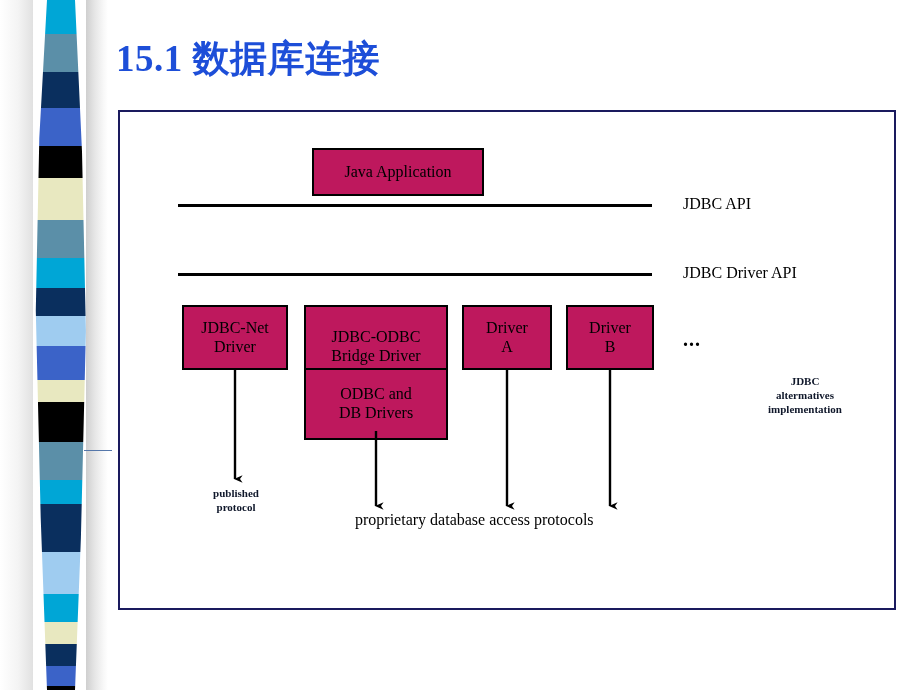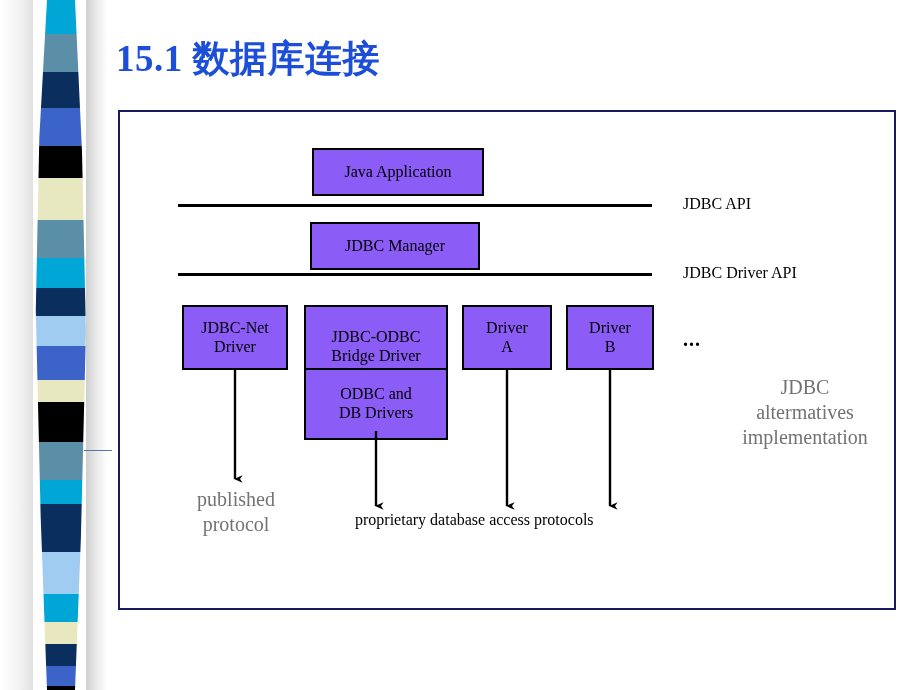--- a/index.html
+++ b/index.html
@@ -87,21 +87,21 @@
     width: 778px; height: 500px;
     background: #ffffff;
     border: 2px solid #1a1a5e;
     box-sizing: border-box;
   }
 
   
   .dbox {
     position: absolute;
     border: 2px solid #000000;
-    background: #8b5cf6;
+    background: #be185d;
     box-sizing: border-box;
     display: flex;
     flex-direction: column;
     align-items: center;
     justify-content: center;
     text-align: center;
     font-size: 16px;
     color: #000000;
     line-height: 1.18;
   }
@@ -115,24 +115,25 @@
 
   .rlabel {
     position: absolute;
     font-size: 16px;
     color: #000000;
     white-space: nowrap;
   }
 
   .caption {
     position: absolute;
-    font-size: 20px;
-    color: #737373;
+    font-size: 11px;
+    color: #0f172a;
     text-align: center;
     line-height: 1.25;
+    font-weight: bold;
   }
   .caption .ln { display: block; white-space: nowrap; }
 
   .dots {
     position: absolute;
     font-size: 20px;
     font-weight: bold;
     color: #000000;
     letter-spacing: 1px;
   }
@@ -182,23 +183,20 @@
 
   <div id="content-frame">
 
     <div class="dbox" style="left:192px; top:36px; width:172px; height:48px;">
       <span class="ln">Java Application</span>
     </div>
 
     <div class="hrule" style="left:58px; top:92px; width:474px;"></div>
     <div class="rlabel" style="left:563px; top:83px;">JDBC API</div>
 
-    <div class="dbox" style="left:190px; top:110px; width:170px; height:48px;">
-      <span class="ln">JDBC Manager</span>
-    </div>
 
     <div class="hrule" style="left:58px; top:161px; width:474px;"></div>
     <div class="rlabel" style="left:563px; top:152px;">JDBC Driver API</div>
 
     <div class="dbox" style="left:62px; top:193px; width:106px; height:65px;align-items:center;">
       <span class="ln">JDBC-Net</span>
       <span class="ln">Driver</span>
     </div>
 
     <div class="dbox" style="left:184px; top:193px; width:144px; height:84px;">

